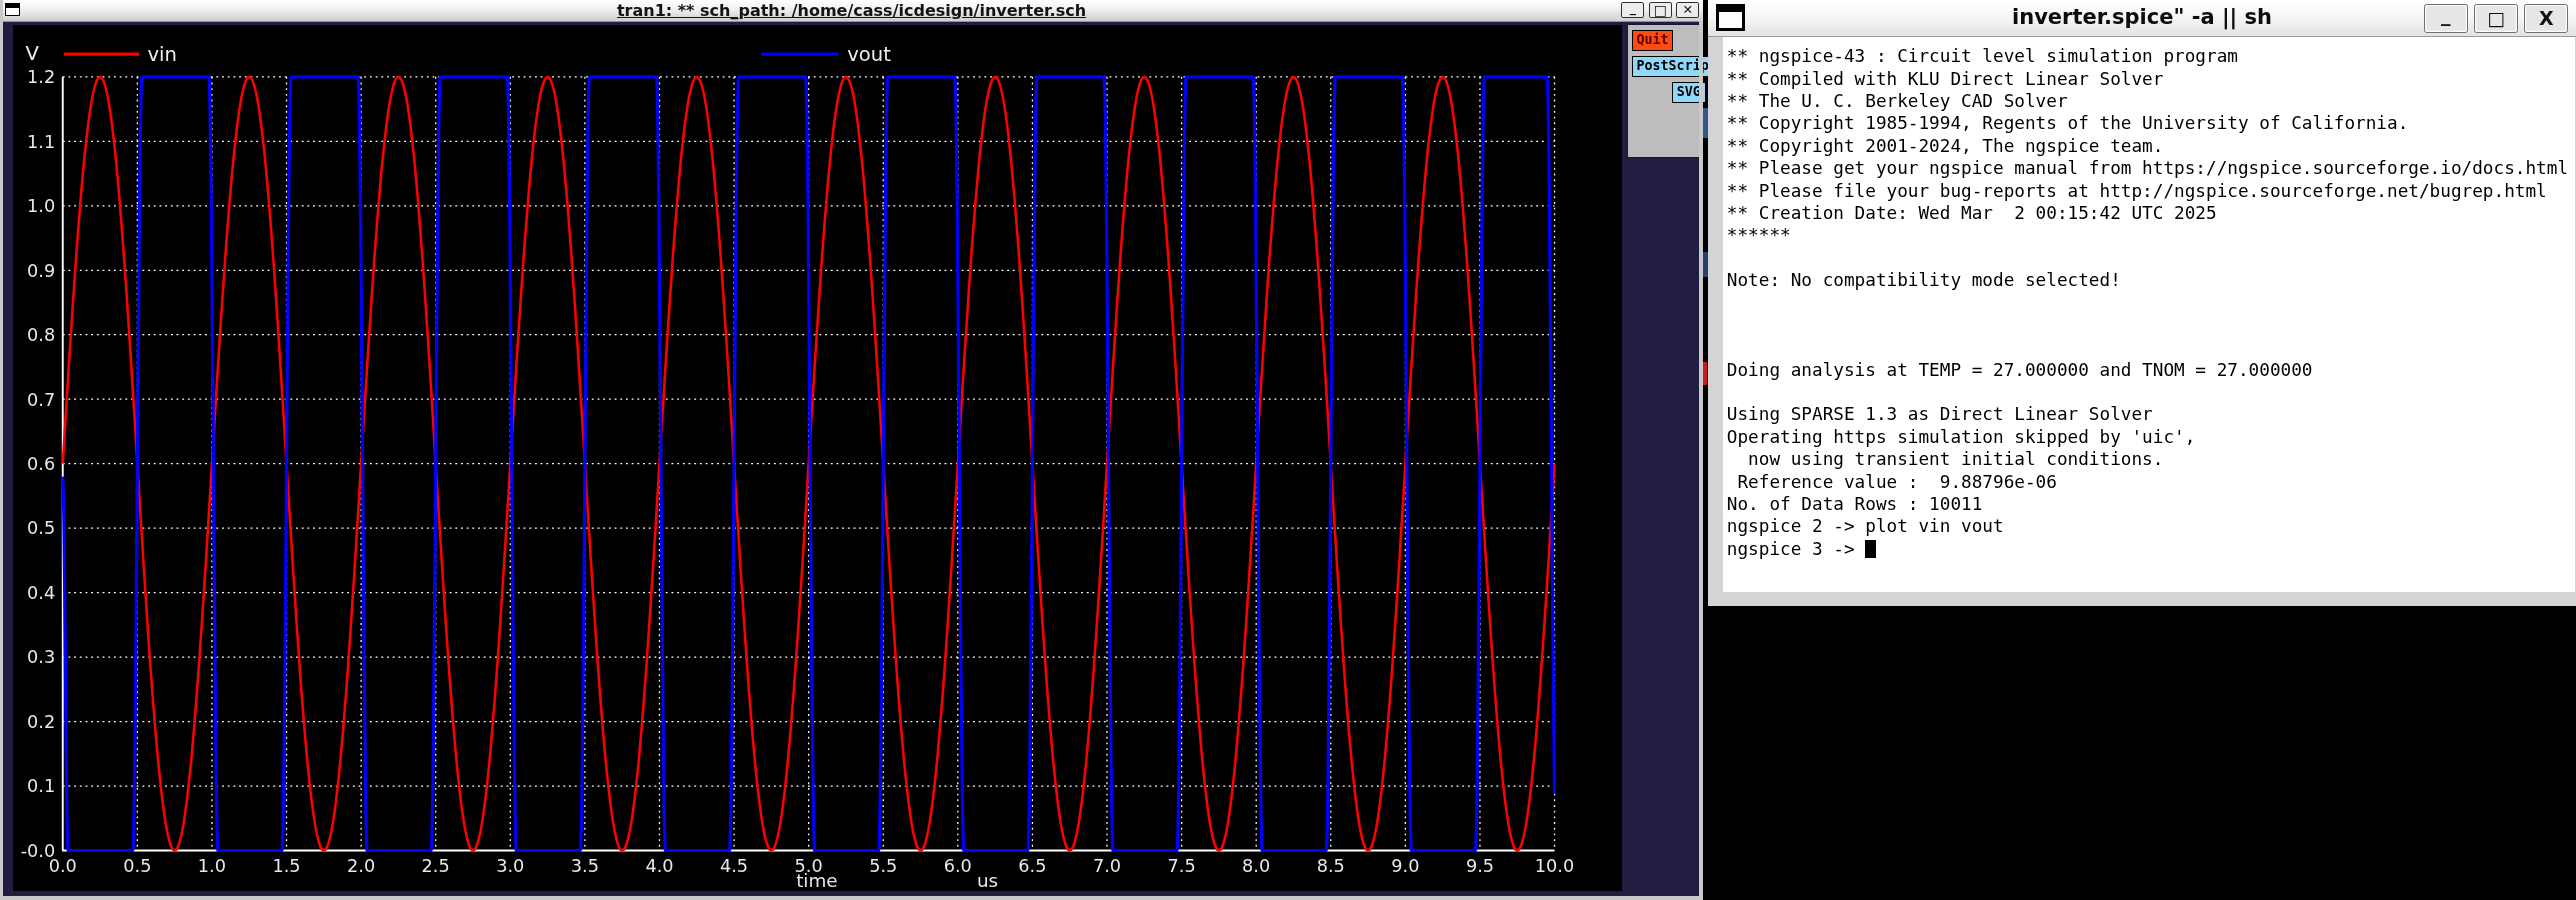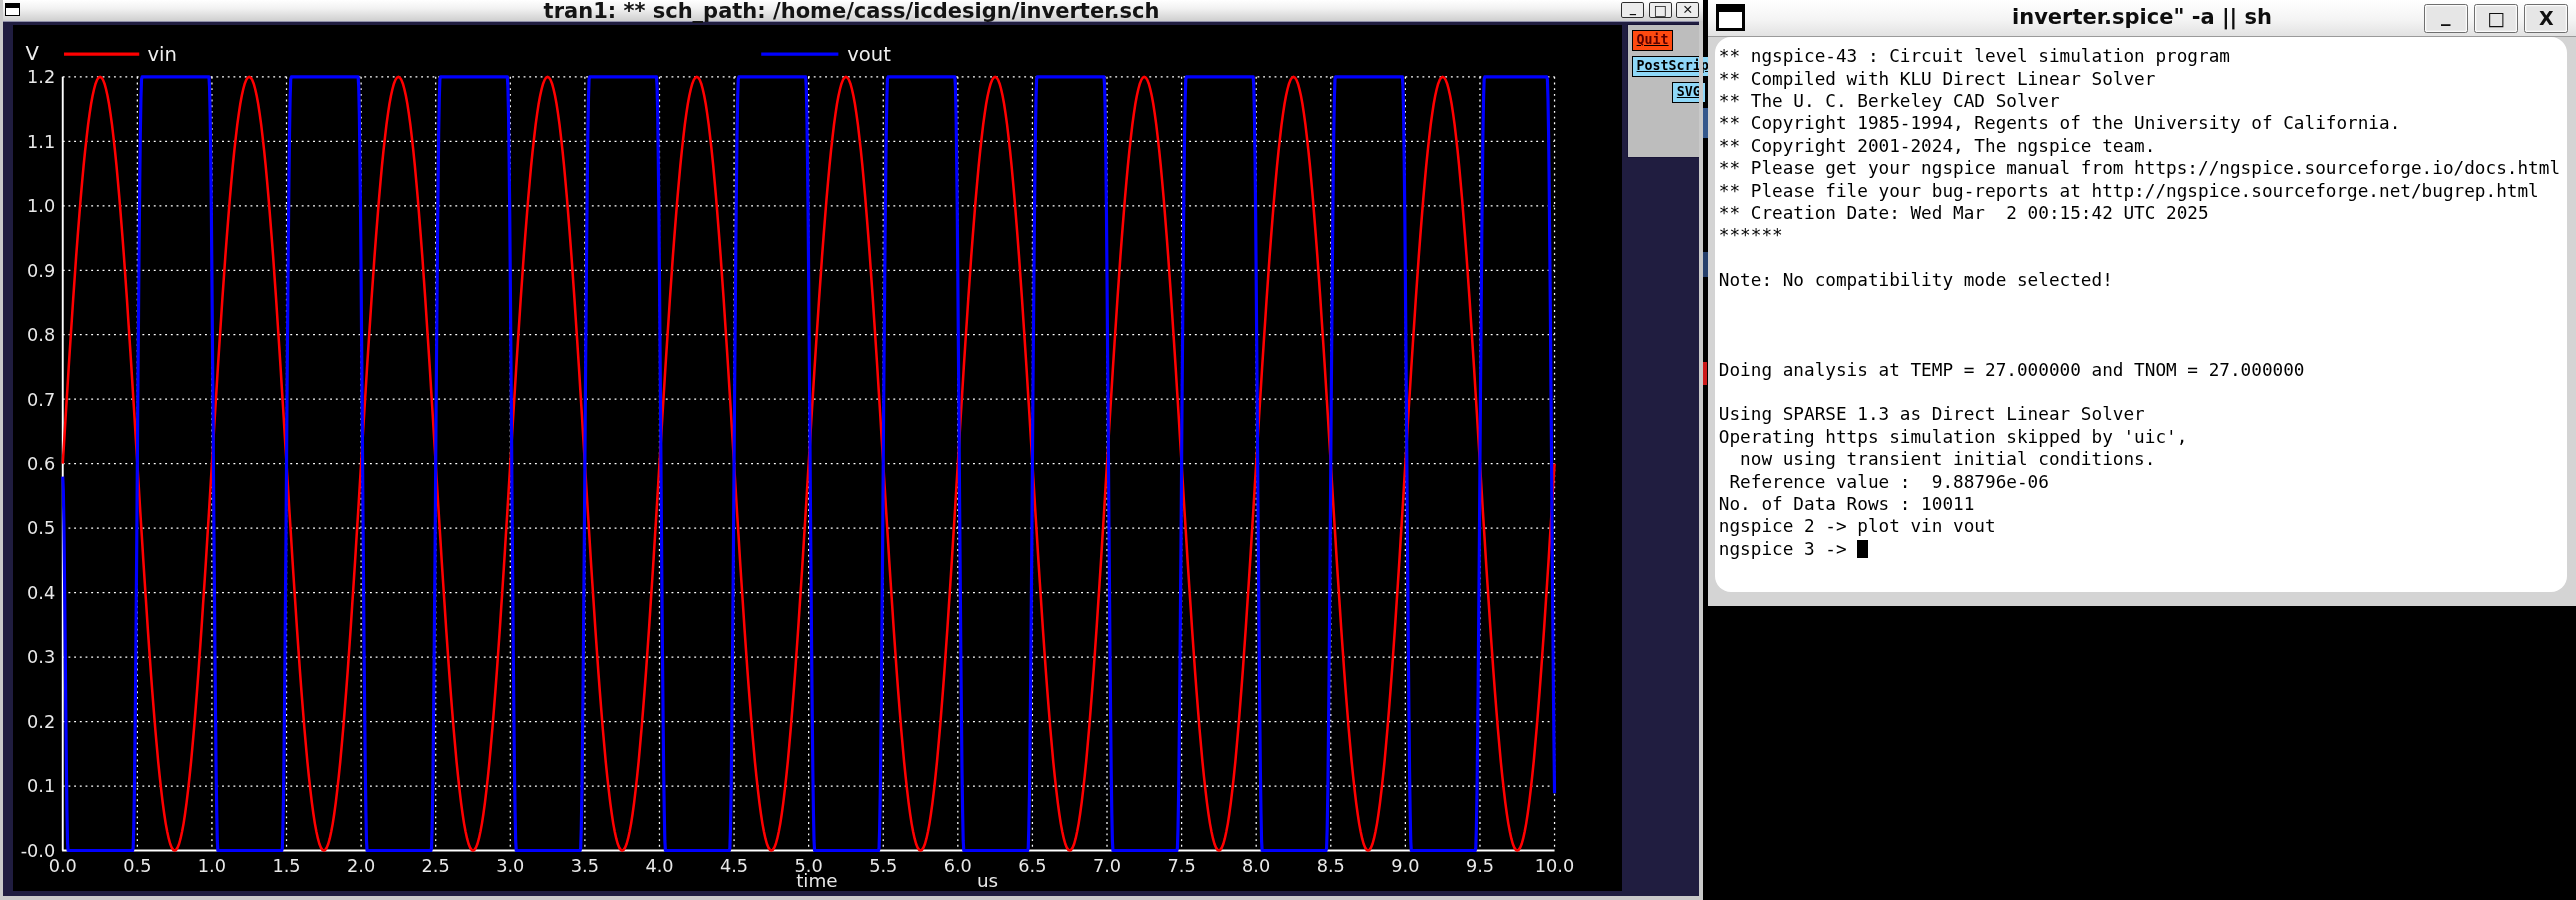--- a/index.html
+++ b/index.html
@@ -13,42 +13,42 @@
   .frame.left{left:0;top:0;width:2.5px;height:901px;}
   .frame.right{left:1699px;top:21px;width:3.8px;height:880px;}
   .frame.bottom{left:0;top:896px;width:1703px;height:5px;}
   .titlebar{
     position:absolute;left:0;top:0;right:0;height:21px;
     background:linear-gradient(180deg,#ffffff 0%,#f2f2f2 40%,#cfcfcf 100%);
     border-bottom:0.6px solid #8f8fa8;display:flex;align-items:center;
   }
   .plot-title{
     position:absolute;left:0;right:0;text-align:center;
-    font-size:21px;font-weight:bold;color:#141414;letter-spacing:0px;
+    font-size:16px;font-weight:bold;color:#141414;letter-spacing:0px;text-decoration:underline;
   }
   .win-icon{
     position:absolute;left:5px;top:3.2px;width:15px;height:12.6px;
     background:#fff;border:1.9px solid #000;box-sizing:border-box;border-top-width:5px;
   }
   .winbtns{position:absolute;right:3.8px;top:1.9px;display:flex;gap:4.4px;}
   .winbtn{
     width:23px;height:16.4px;background:#ececec;border:1.3px solid #2e2e2e;border-radius:1.9px;
     box-sizing:border-box;display:flex;align-items:center;justify-content:center;
     font-size:12.6px;font-weight:bold;color:#111;line-height:1;
   }
   .winbtn .min-glyph{transform:translateY(-2.5px);}
   .winbtn .max-glyph{font-size:14px;}
   .plot-area{position:absolute;left:12.6px;top:25px;width:1609px;height:866px;background:#000;}
   .plot-area svg{position:absolute;left:0;top:0;}
   .tick{fill:#e8e8e8;font-family:"DejaVu Sans",sans-serif;font-size:28px;}
   .axis-unit{fill:#e8e8e8;font-family:"DejaVu Sans",sans-serif;font-size:29px;}
   .legend-text{fill:#eeeeee;font-family:"DejaVu Sans",sans-serif;font-size:31px;}
   .side-panel{
     position:absolute;left:1627px;top:24px;width:73px;height:134px;
-    background:#bdbdbd;border:1.9px solid #181538;box-sizing:border-box;text-decoration:underline;
+    background:#bdbdbd;border:1.9px solid #181538;box-sizing:border-box;
   }
   .panel-btn{
     display:block;margin:5px 0 0 3.8px;padding:1.9px 3.8px 2.5px 3.8px;width:max-content;
     border:1.9px solid #000;font-family:"DejaVu Sans Mono",monospace;
     font-size:13.3px;font-weight:bold;color:#000;line-height:1.1;
   }
   
   .fragment{position:absolute;}
   
   .terminal-window{
@@ -70,22 +70,22 @@
   }
   .term-btns{position:absolute;right:7.6px;top:3.8px;display:flex;gap:6.3px;}
   .term-btn{
     width:44px;height:29px;background:#e6e6e6;border:1.3px solid #6f6f6f;border-radius:2.5px;
     box-shadow:inset 0 0 0 1.3px #fbfbfb;box-sizing:border-box;
     display:flex;align-items:center;justify-content:center;
     font-size:19px;font-weight:bold;color:#111;line-height:1;
   }
   .term-btn .min-glyph{transform:translateY(-3.8px);}
   .term-content{
-    position:absolute;left:7px;top:37px;width:852px;height:555px;background:#fff;
-    padding:8.2px 0 0 3.8px;box-sizing:border-box;overflow:hidden;border-radius:16px;
+    position:absolute;left:15px;top:37px;width:852px;height:555px;background:#fff;
+    padding:8.2px 0 0 3.8px;box-sizing:border-box;overflow:hidden;
   }
   .tline{
     font-family:"DejaVu Sans Mono",monospace;font-size:17.7px;
     height:22.4px;line-height:22.4px;white-space:pre;color:#000;
   }
   .cursor{display:inline-block;width:10.8px;height:18.3px;background:#000;vertical-align:-3.2px;}
 </style>
 </head>
 <body>
 

